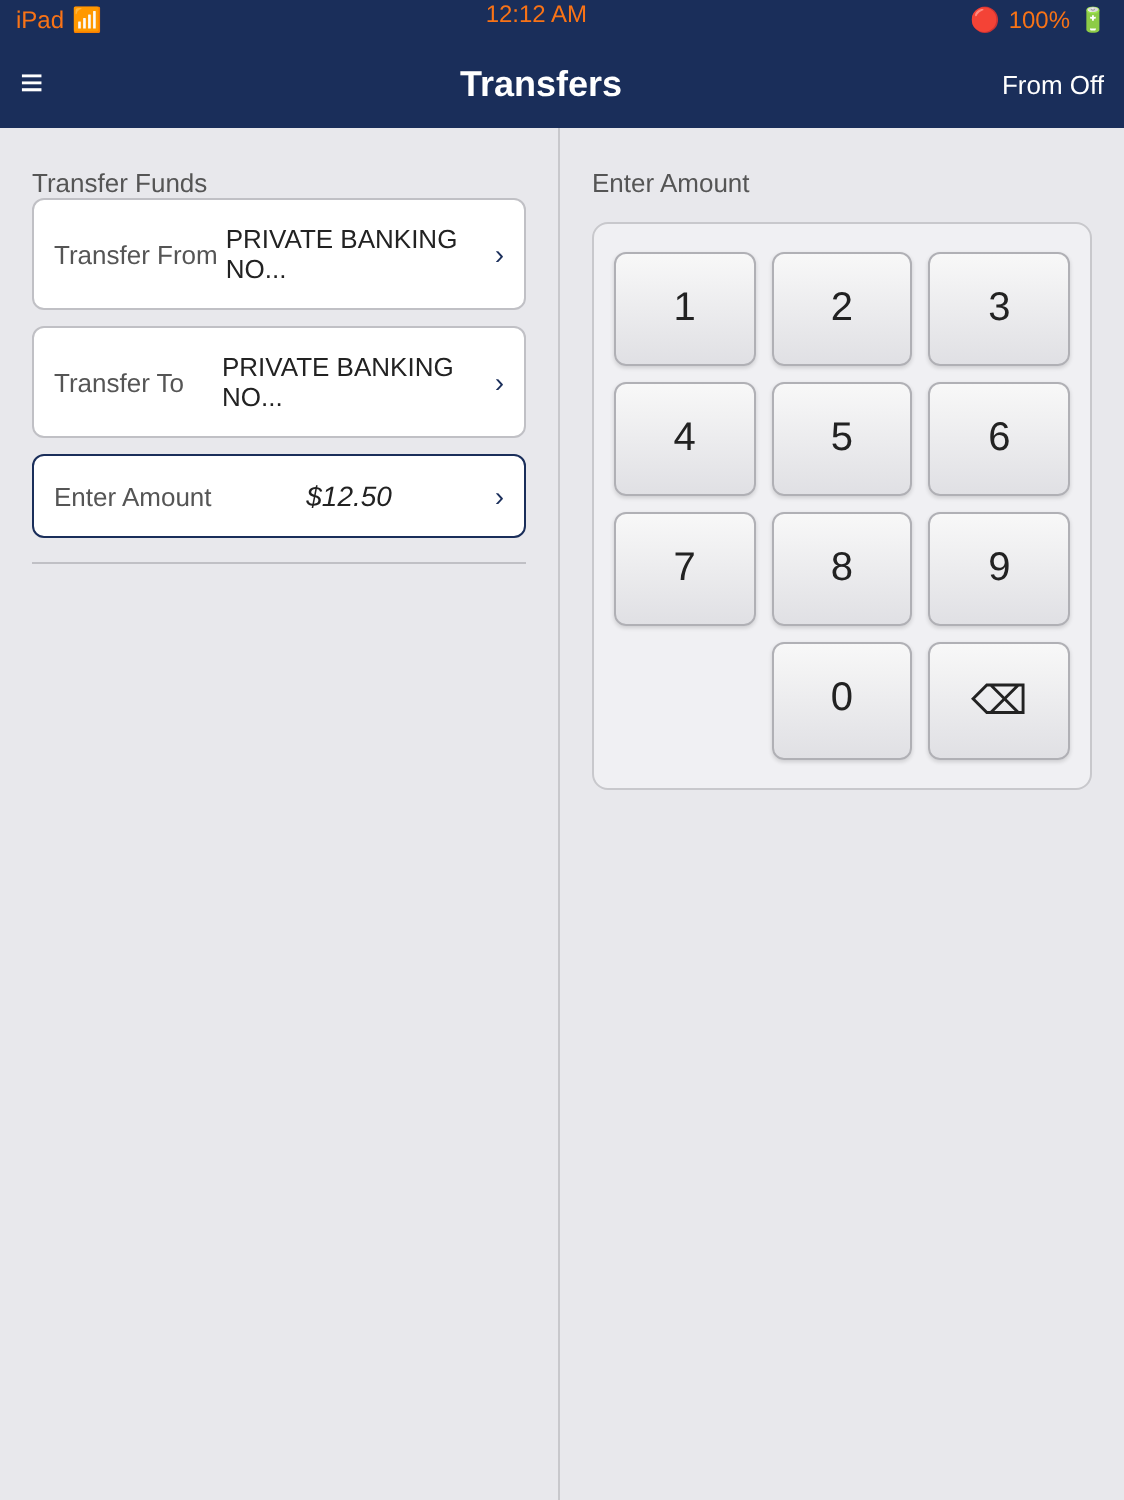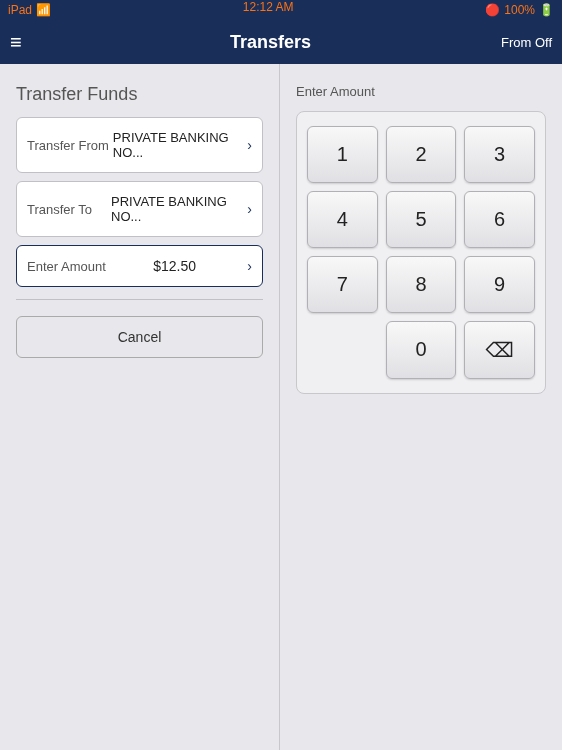--- a/index.html
+++ b/index.html
@@ -62,23 +62,23 @@
 
     
     .left-panel {
       width: 280px;
       padding: 20px 16px;
       border-right: 1px solid #c8c8cc;
       background: #e8e8ec;
     }
 
     .section-label {
-      font-size: 18px;
-      color: #555;
-      margin-bottom: 12px;
+      font-size: 13px;
+      color: #555;
+      margin-bottom: 0;
     }
 
     .transfer-row {
       background: #fff;
       border: 1px solid #c0c0c5;
       border-radius: 6px;
       padding: 12px 10px;
       display: flex;
       align-items: center;
       justify-content: center;
@@ -115,20 +115,21 @@
       cursor: pointer;
     }
     .amount-label {
       font-size: 13px;
       color: #555;
     }
     .amount-value {
       font-size: 14px;
       color: #222;
       font-weight: 500;
+      font-style: italic;
     }
 
     .info-text {
       font-size: 12px;
       color: #555;
       line-height: 1.5;
       margin-bottom: 16px;
     }
 
     .divider {
@@ -249,21 +250,20 @@
     <div class="amount-row">
       <span class="amount-label">Enter Amount</span>
       <span class="amount-value">$12.50 </span>
       <span class="chevron">›</span>
     </div>
 
 
     <hr class="divider">
 
     <div class="buttons-row">
-      <div class="btn-cancel">Cancel</div>
     </div>
   </div>
 
   <div class="right-panel">
     <div class="right-section-label">Enter Amount</div>
 
     <div class="numpad-container" id="numpad">
     <div class="numpad-btn">1</div>
         <div class="numpad-btn">2</div>
         <div class="numpad-btn">3</div>

